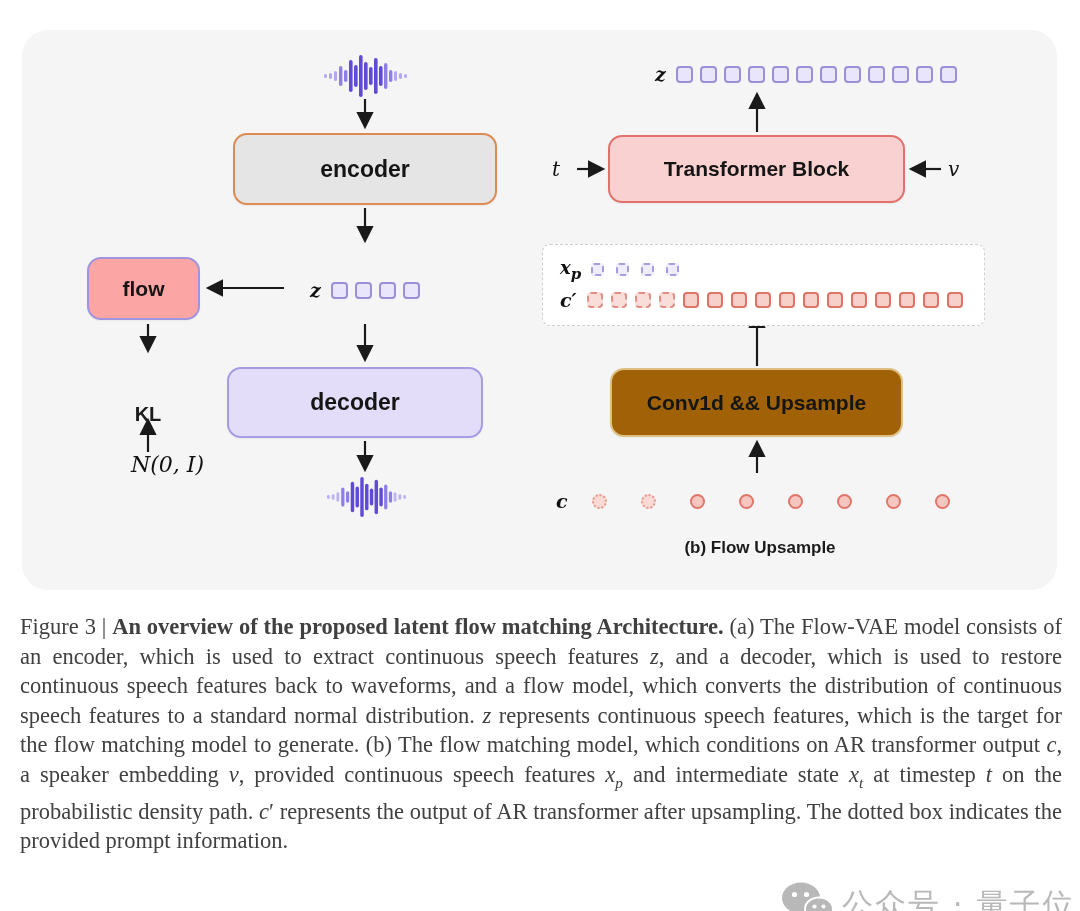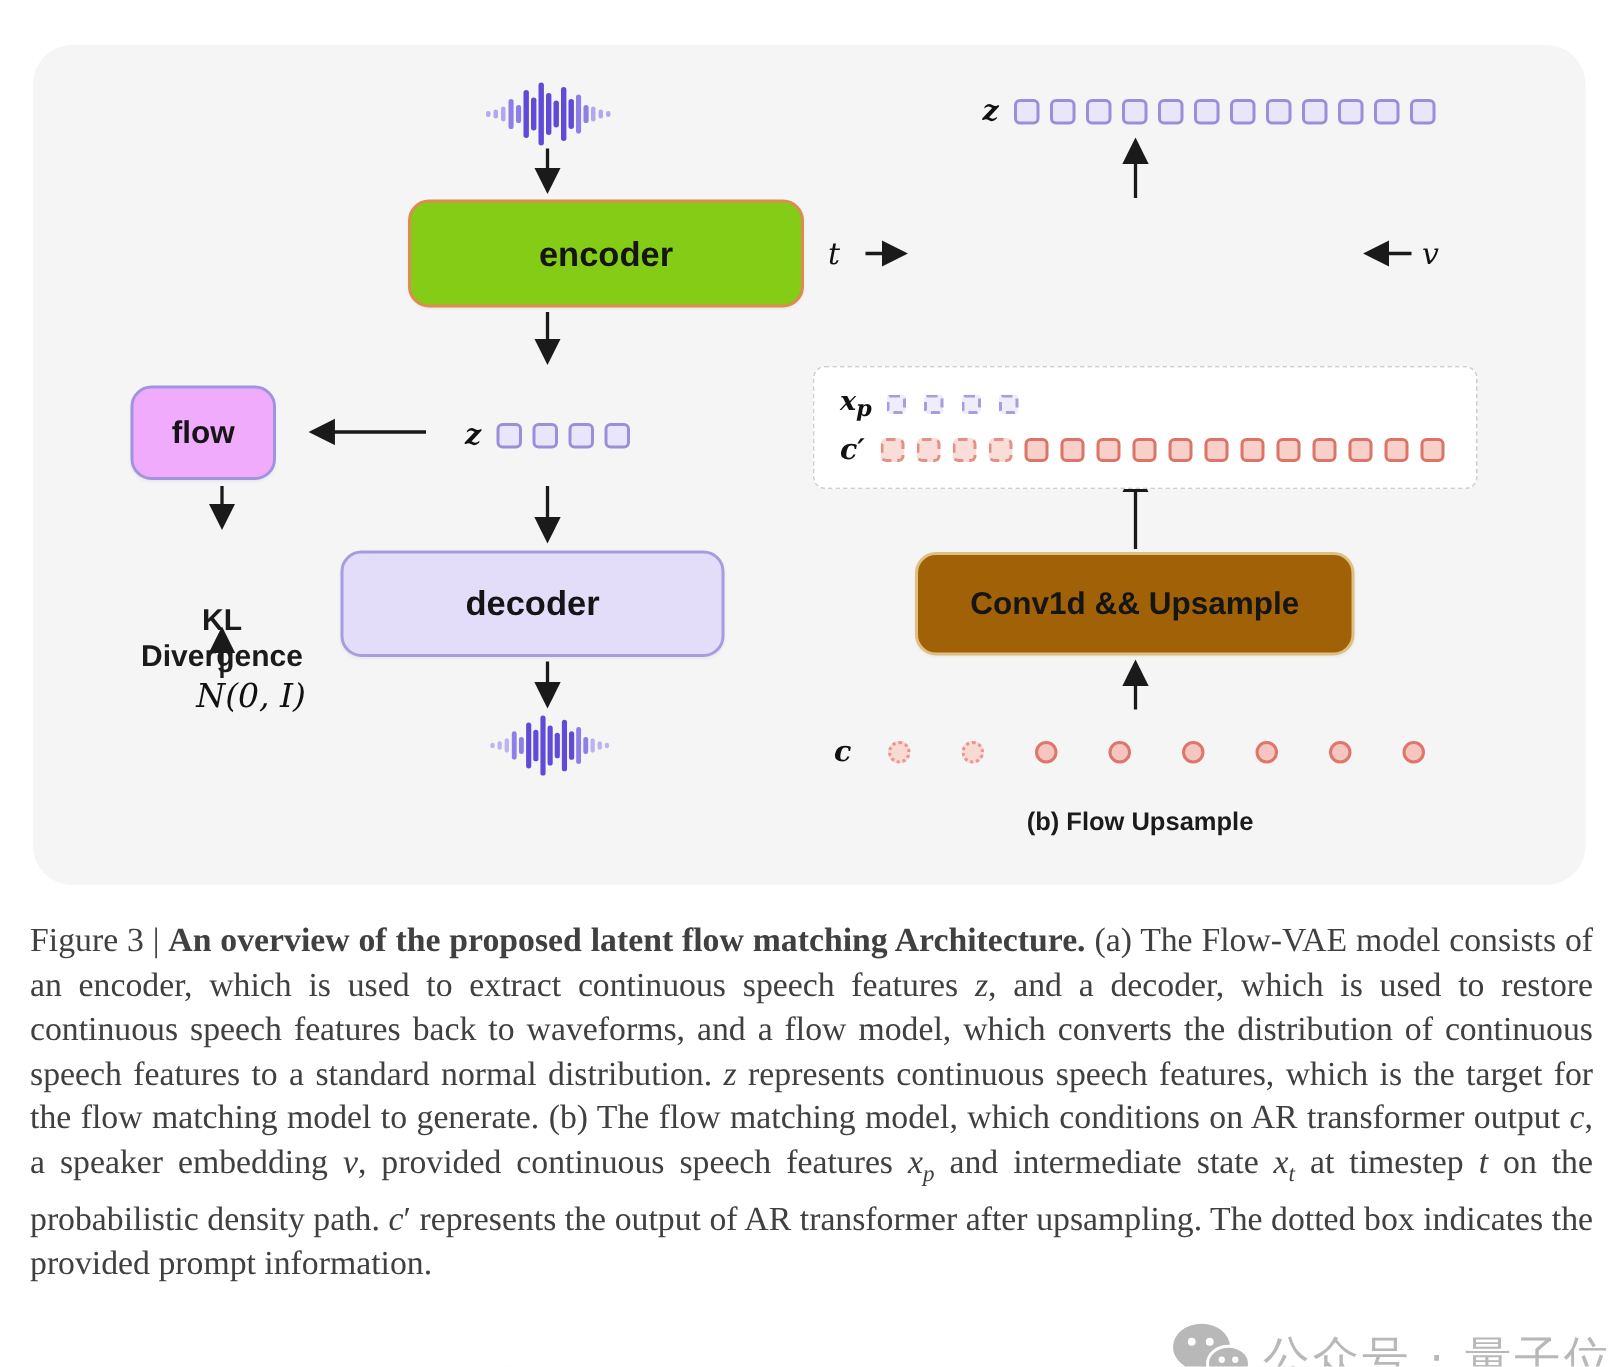--- a/index.html
+++ b/index.html
@@ -9,23 +9,23 @@
 
   
   .panel { position:absolute; left:22px; top:30px; width:1035px; height:560px;
            background:#f5f5f6; border-radius:26px; }
   .abs { position:absolute; }
 
   .box { position:absolute; display:flex; align-items:center; justify-content:center;
          border-radius:14px; font-weight:700; color:#151515;
          box-shadow:0 1px 2px rgba(0,0,0,0.05); }
   .box-encoder { left:233px; top:133px; width:264px; height:72px;
-                 background:#84cc16; border:2px solid #dd8b50; font-size:23px;margin-left:39px; }
-  .box-flow    { left:87px;  top:257px; width:97px; height:63px;
-                 background:#f0abfc; border:2px solid #a094de; font-size:21px; }
+                 background:#e5e5e5; border:2px solid #dd8b50; font-size:23px; }
+  .box-flow    { left:87px;  top:257px; width:113px; height:63px;
+                 background:#fca5a5; border:2px solid #a094de; font-size:21px; }
   .box-decoder { left:227px; top:367px; width:256px; height:71px;
                  background:#e3ddf9; border:2px solid #a69ce2; font-size:23px; }
   .box-transformer { left:608px; top:135px; width:297px; height:68px;
                  background:#f8d1d0; border:2px solid #e2716d; font-size:21px; }
   .box-conv    { left:610px; top:368px; width:293px; height:69px;
                  background:#a16207; border:2px solid #dec082; font-size:21px; }
 
   .kl-text { left:60px; top:362px; width:176px; text-align:center;
              font-size:20px; font-weight:600; color:#1b1b1b; line-height:24px;margin-top:40px; }
   .math { font-family:"DejaVu Serif", "Liberation Serif", serif; font-style:italic;
@@ -144,21 +144,20 @@
         <span class="tok sq-purple"></span>
       </span>
   </div>
 
   <div class="box box-flow">
     <span>flow</span>
   </div>
 
   <div class="abs kl-text">
     <div>KL</div>
-    <div>Divergence</div>
   </div>
 
   <div class="abs math normal-label">N(0, I)</div>
 
   <div class="box box-decoder">
     <span>decoder</span>
   </div>
 
   <div class="abs" style="left:325px; top:476px;">
     <svg width="82" height="42" viewBox="0 0 86 44">
@@ -204,20 +203,23 @@
         <span class="tok sq-purple"></span>
         <span class="tok sq-purple"></span>
         <span class="tok sq-purple"></span>
         <span class="tok sq-purple"></span>
         <span class="tok sq-purple"></span>
         <span class="tok sq-purple"></span>
         <span class="tok sq-purple"></span>
       </span>
   </div>
 
+  <div class="box box-transformer">
+    <span>Transformer Block</span>
+  </div>
 
   <div class="abs math side-label" style="left:552px; top:157px;">t</div>
   <div class="abs math side-label" style="left:948px; top:157px;">v</div>
 
   <div class="abs dotted-box"></div>
 
   <div class="tok-row" style="left:560px; top:257px;">
     <span class="math tok-label" style="font-size:18px;">x<sub>p</sub></span>
     <span style="display: inline-flex; align-items: center;">
         <span class="tok sq-purple-dashed-sm"></span>

